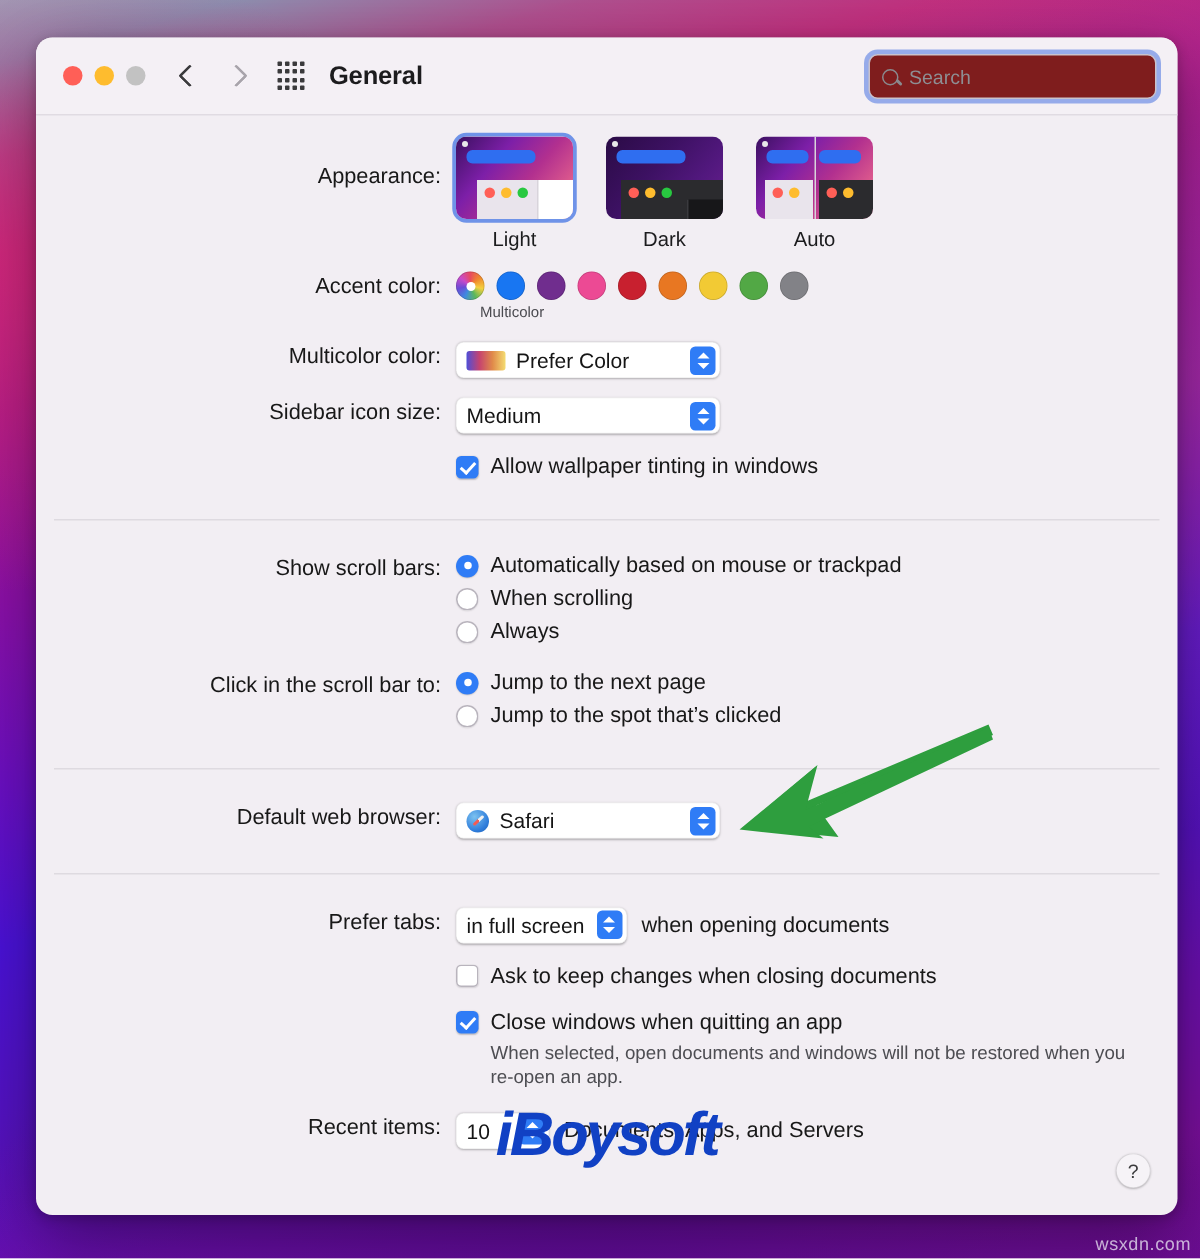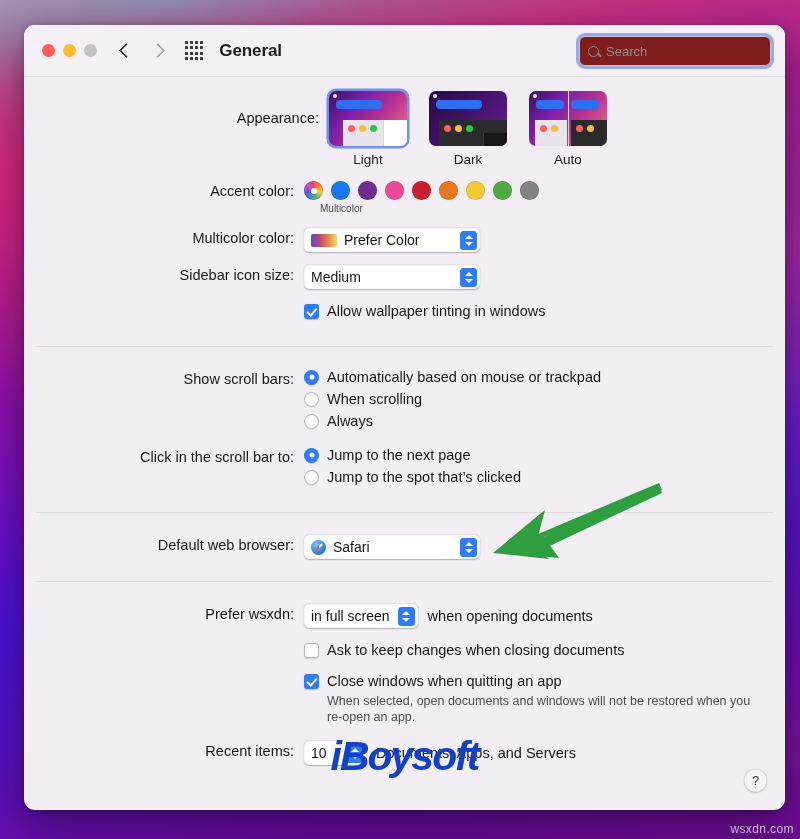--- a/index.html
+++ b/index.html
@@ -162,21 +162,21 @@
   }
   .ctl { flex: 1; }
 
   hr.sep {
     border: 0;
     border-top: 1px solid #dedae0;
     margin: 0 12px;
   }
 
   
-  #appearance-row { padding-top: 14px; margin-left: 25px; }
+  #appearance-row { padding-top: 14px; }
   .thumbs { display: flex; gap: 22px; }
   .thumb-item { text-align: center; width: 78px; }
   .thumb {
     width: 78px; height: 55px;
     border-radius: 7px;
     overflow: hidden;
     position: relative;
   }
   .thumb.sel { box-shadow: 0 0 0 2.5px #6f93e8; }
   .thumb-cap {
@@ -621,21 +621,21 @@
               <span class="car up"></span>
                 <span class="car down"></span>
             </span>
           </div>
         </div>
       </div>
 
       <hr class="sep" style="margin-top:22px">
 
       <div class="row" style="padding-top:22px">
-        <div class="lbl">Prefer wsxdn:</div>
+        <div class="lbl">Prefer tabs:</div>
         <div class="ctl" style="display:flex;align-items:center;gap:10px">
           <div class="popup">
             <span class="txt">in full screen</span>
             <span class="stepper">
               <span class="car up"></span>
                 <span class="car down"></span>
             </span>
           </div>
           <span style="font-size:14.5px;color:#181818">when opening documents</span>
         </div>

